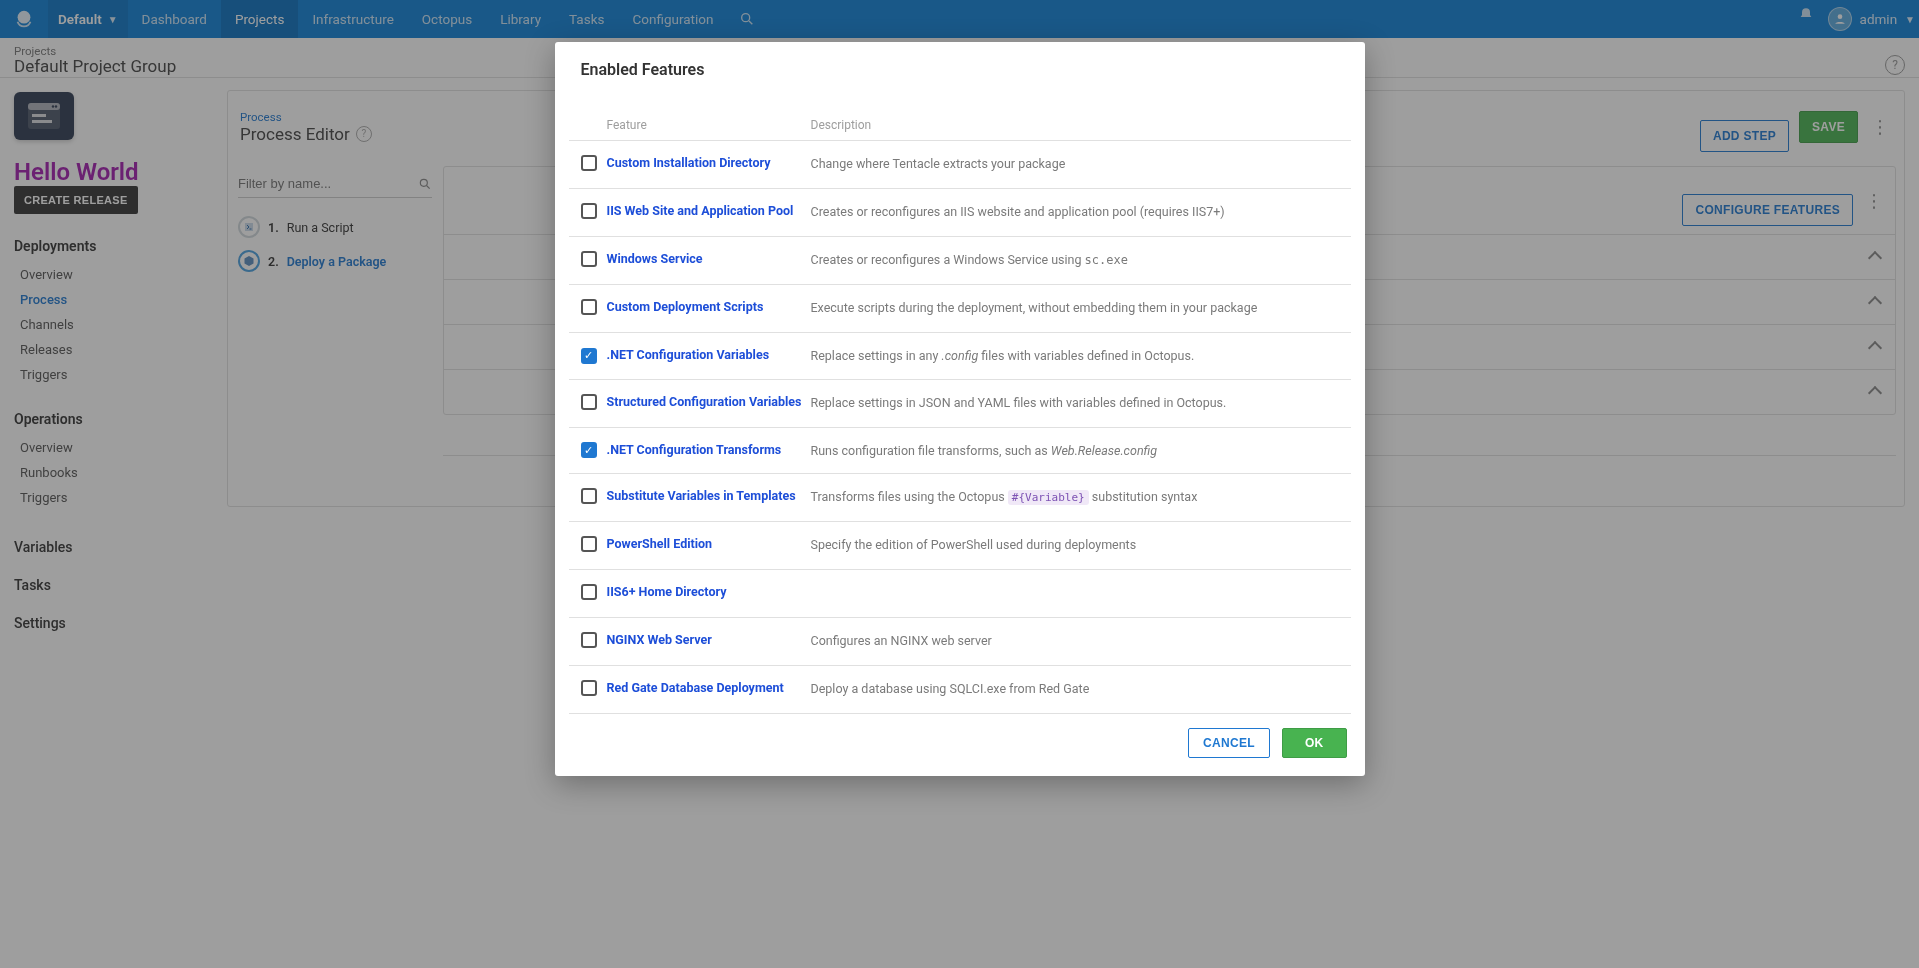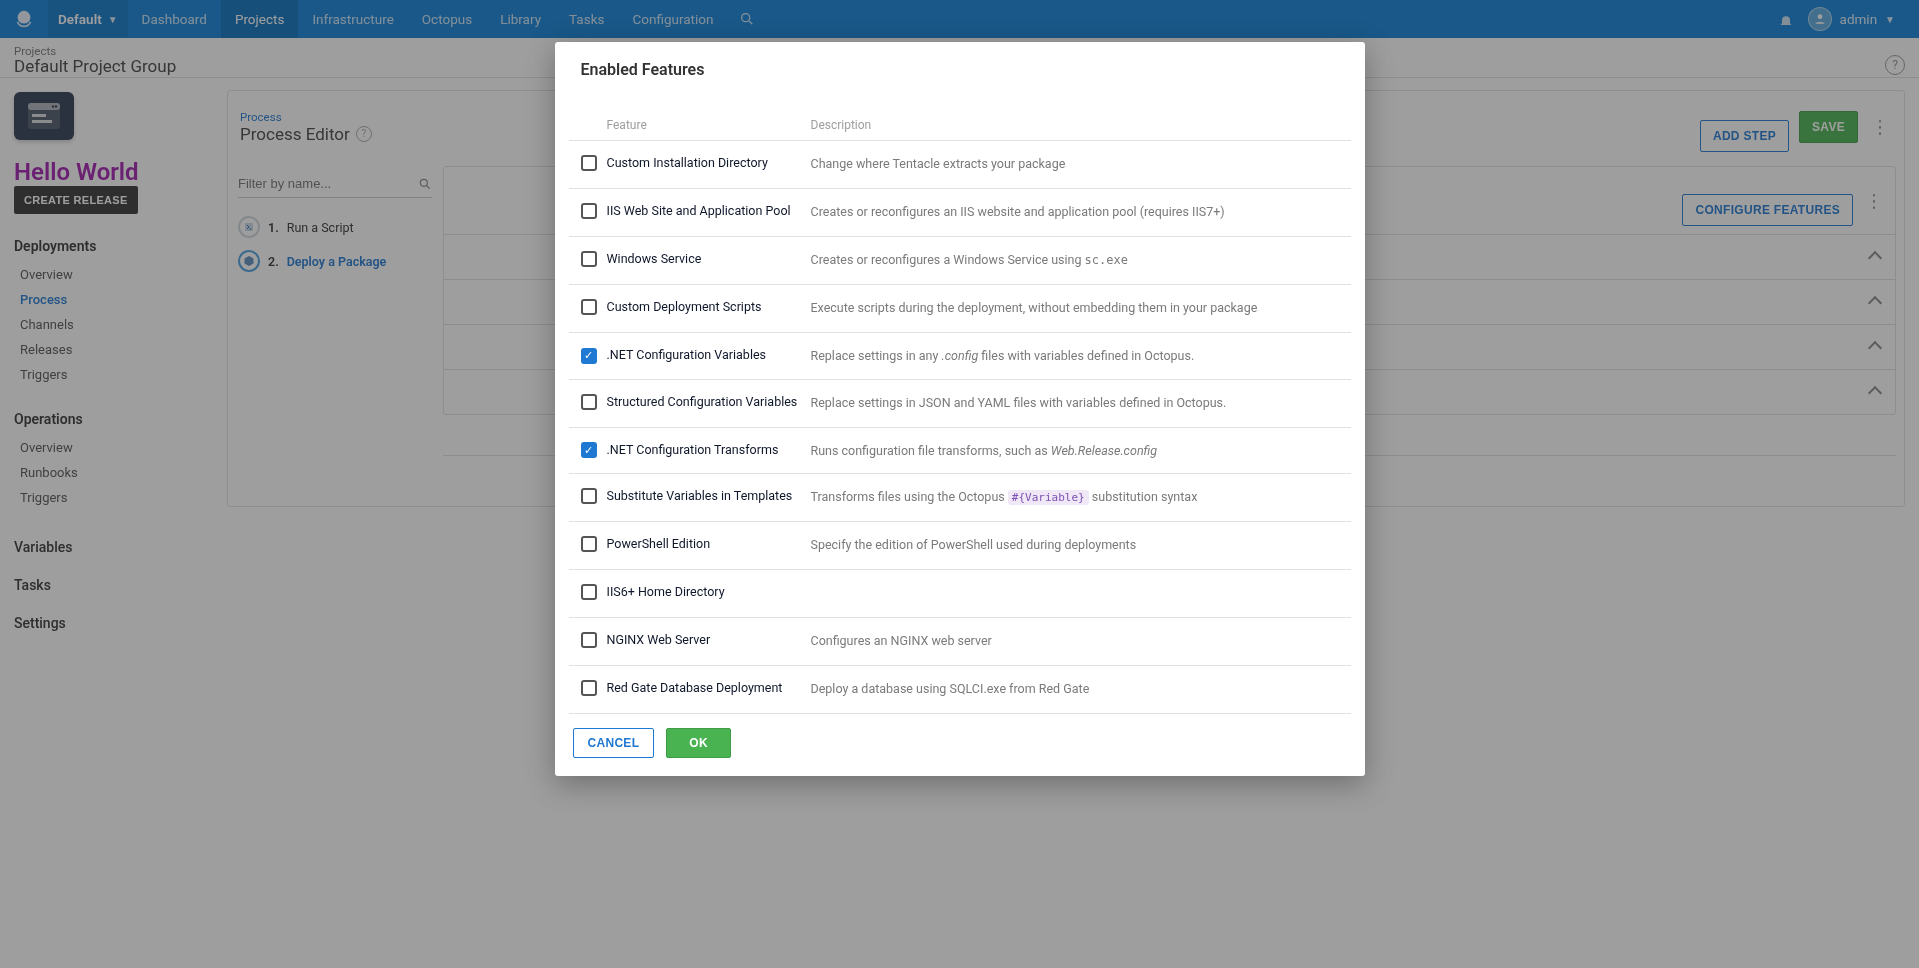--- a/index.html
+++ b/index.html
@@ -56,21 +56,21 @@
   .topbar nav a {
     display:flex;align-items:center;
     padding:0 14px;
     color:#cde4f6;
     text-decoration:none;
     height:100%;
   }
   .topbar nav a.active { background: var(--topbar-active); color:#fff; }
   .topbar .search-icon { padding:0 12px; display:flex;align-items:center;height:100%;}
   .topbar .spacer { flex:1; }
-  .topbar .right { display:flex;align-items:flex-end;gap:14px;padding-right:24px;color:#dfeefc;}
+  .topbar .right { display:flex;align-items:flex-start;gap:14px;padding-right:4px;color:#dfeefc;}
   .topbar .user { display:flex;align-items:center;gap:8px;}
   .topbar .avatar { width:24px;height:24px;border-radius:50%;background:#5aa9df;border:1px solid rgba(255,255,255,.5);display:flex;align-items:center;justify-content:center;}
 
   
   .crumbbar {
     height:40px;border-bottom:1px solid var(--border);
     padding:4px 14px 2px 14px;
     display:flex;align-items:flex-end;justify-content:space-between;
   }
   .crumbbar .crumb-small { font-size:11.5px;color:#777; }
@@ -159,32 +159,32 @@
     display:flex;padding:8px 12px;font-size:12px;color:#9e9e9e;
   }
   .col-check { width:26px;}
   .col-name { width:204px;}
   .col-desc { flex:1;}
   .feat-row {
     display:flex;align-items:flex-start;padding:14px 12px;border-top:1px solid var(--border);
     font-size:12.5px;
   }
   .feat-row:last-child { border-bottom:1px solid var(--border);}
-  .feat-row .name { font-weight:400;color:#0f172a;}
+  .feat-row .name { font-weight:700;color:#1d4ed8;}
   .feat-row .desc { color:#7a7a7a;line-height:1.4;}
   .desc .mono { font-family: monospace;font-size:12px;}
   .desc .code-chip { font-family: monospace;font-size:11px;background:#f0e8f7;color:#7d52b4;padding:1px 4px;border-radius:3px;}
   .cbox {
     width:16px;height:16px;border:2px solid #555;border-radius:3px;display:inline-flex;align-items:center;justify-content:center;
     background:#fff;
   }
   .cbox.checked { background: var(--accent);border-color:var(--accent);color:#fff;}
   .cbox.checked::after { content:"✓";font-size:11px;line-height:1;}
   .modal-foot {
-    display:flex;gap:12px;padding:14px 18px 18px 18px;
+    display:flex;justify-content:flex-end;gap:12px;padding:14px 18px 18px 18px;
   }
   .btn-ok { background:var(--green);color:#fff;border:1px solid var(--green-dark);padding:7px 22px;}
   .btn-cancel { background:#fff;color:var(--accent);border:1px solid var(--accent);padding:7px 14px;}
 
   svg { display:block;}
 </style>
 </head>
 <body>
 
 <div class="topbar">

